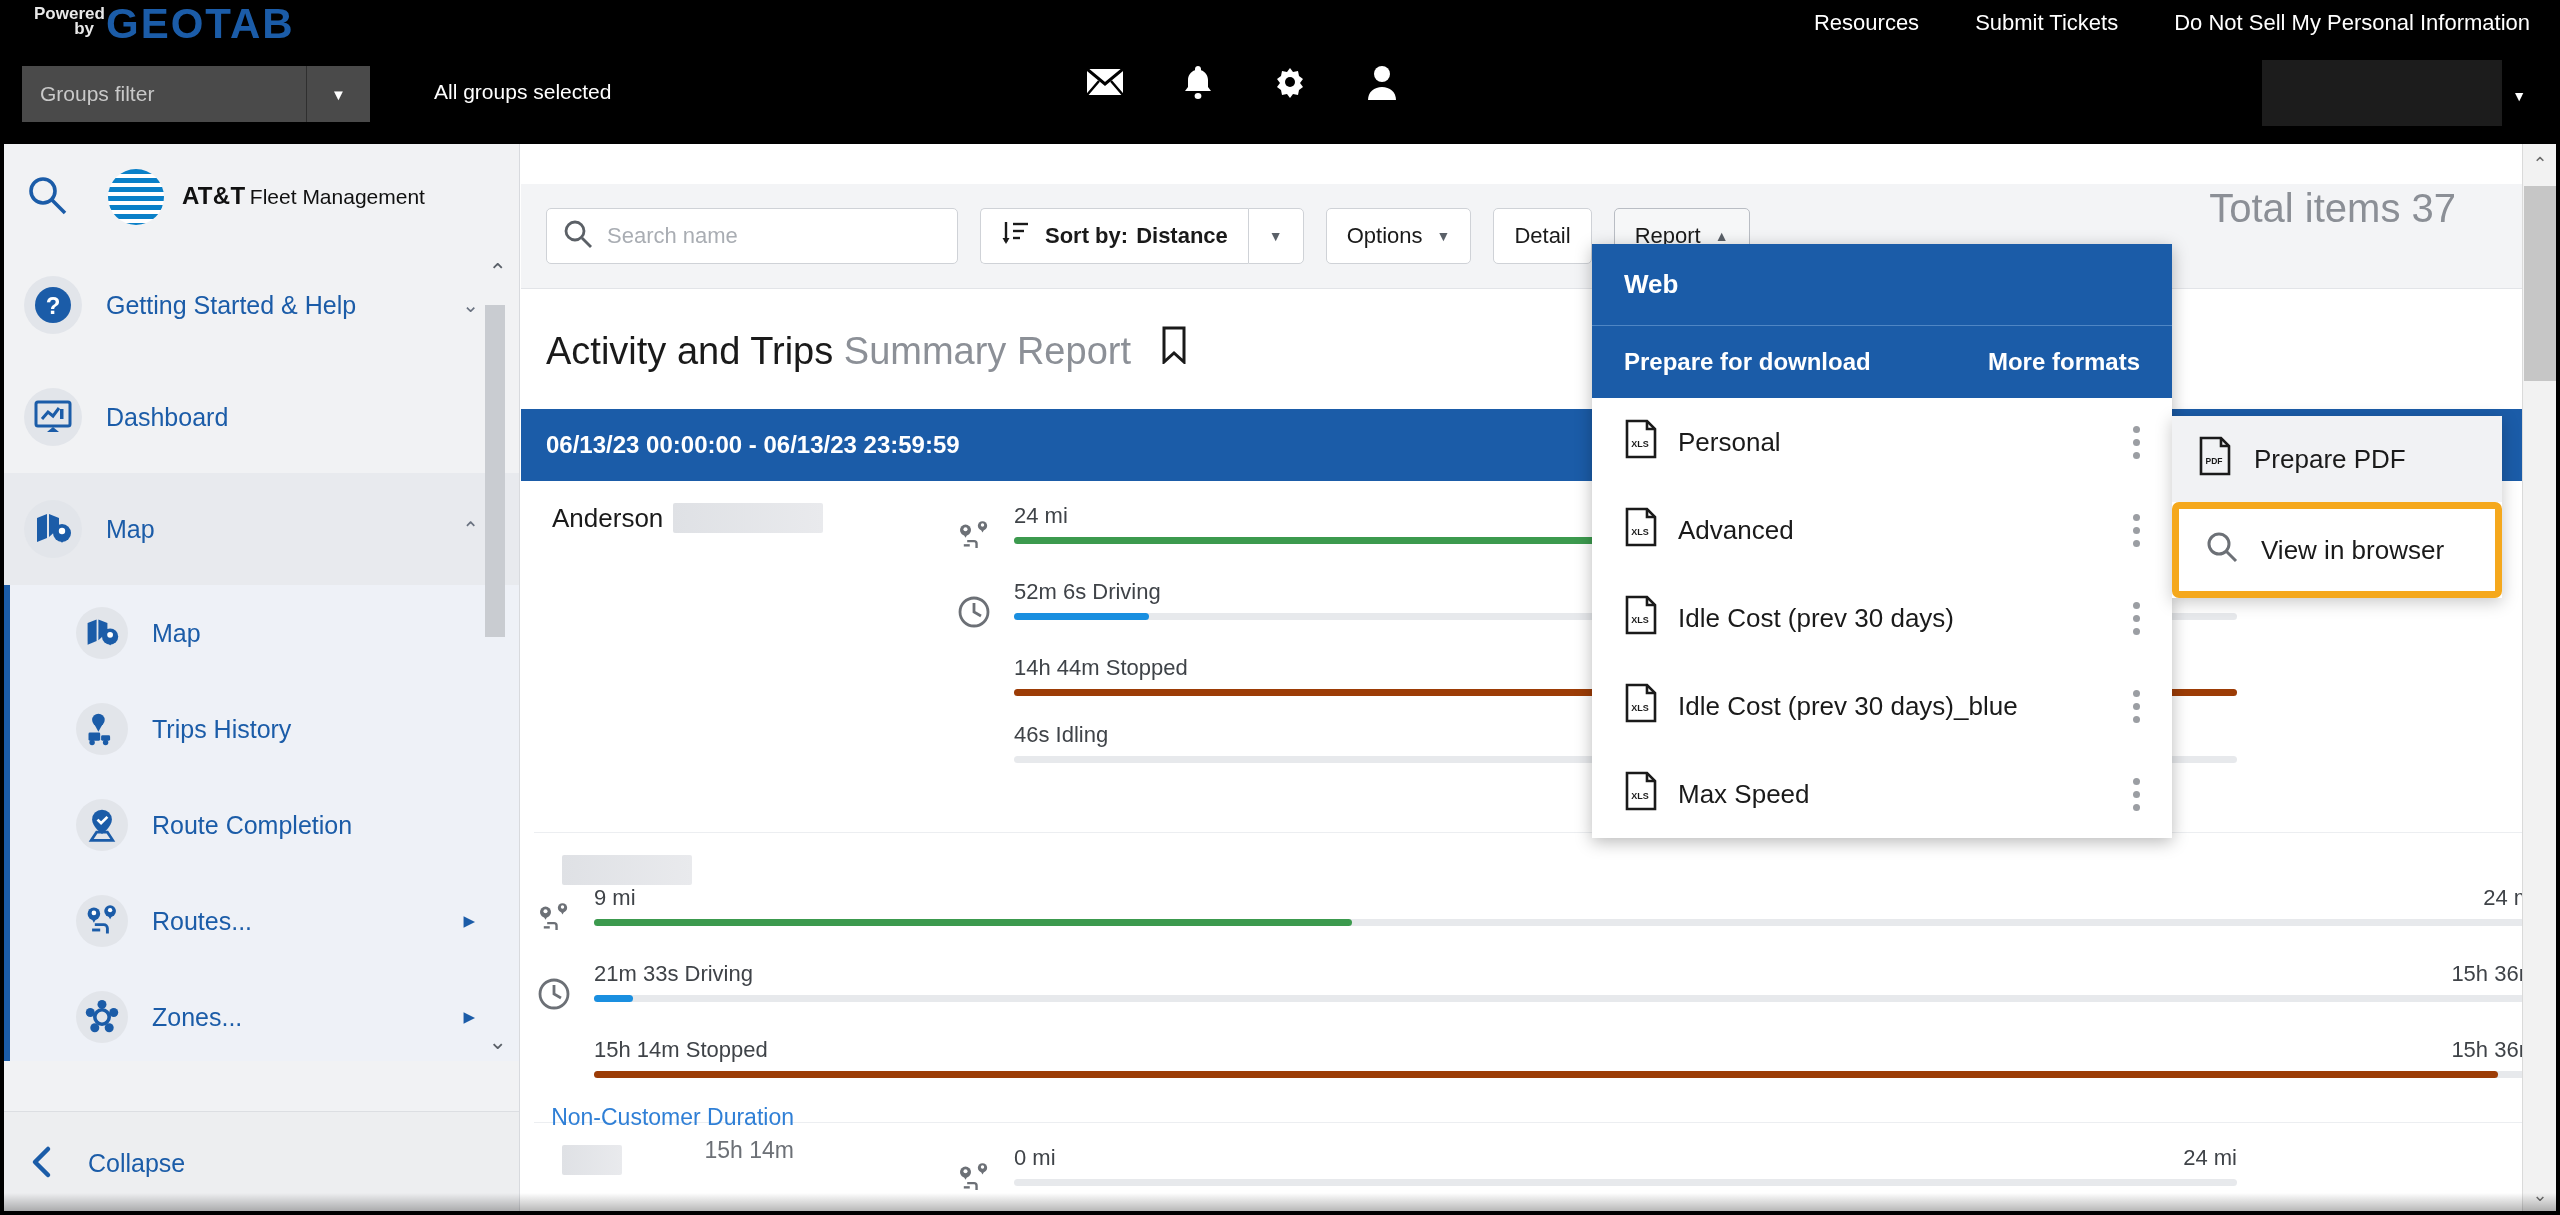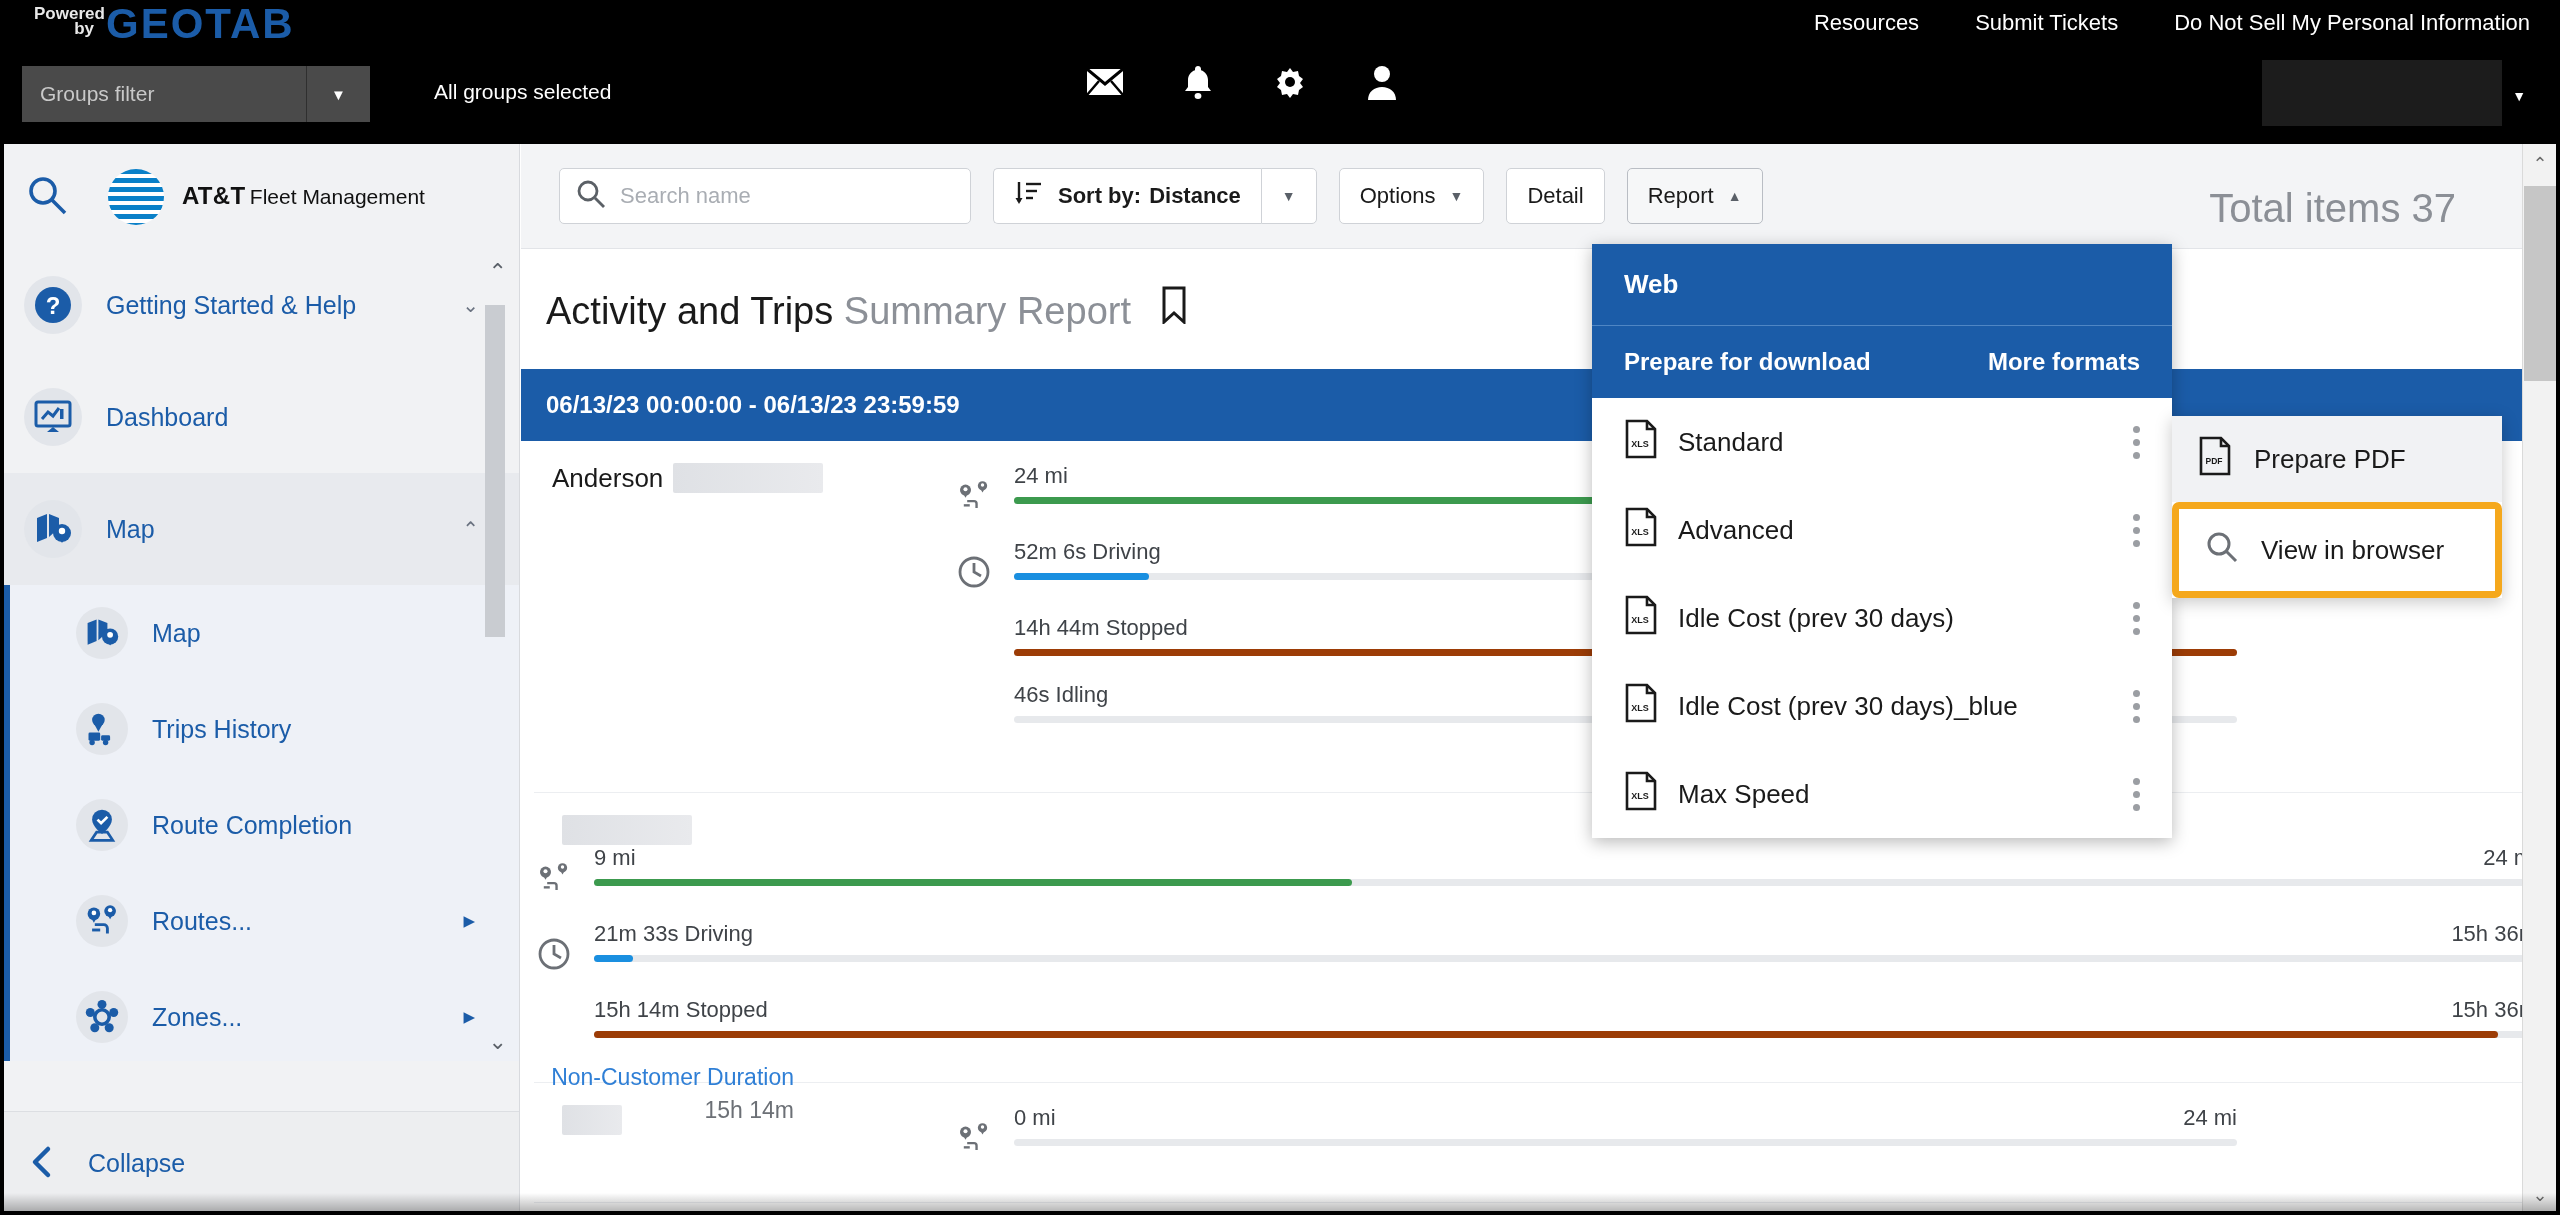--- a/index.html
+++ b/index.html
@@ -73,21 +73,21 @@
 
   .collapse { position:absolute; left:0; bottom:0; width:515px; height:104px;
               background:#edeef0; border-top:1px solid #dcdee2;
               display:flex; align-items:center; gap:30px; padding-left:24px; }
   .collapse .cl-lbl { font-size:25px; color:#1b5ca8; }
 
   
   .main { position:absolute; left:517px; top:140px; width:2016px; height:1071px;
           background:#fff; }
   .toolbar { height:105px; background:#f3f4f6; border-bottom:1px solid #e2e4e8;
-             display:flex; align-items:center; padding-left:38px; gap:22px; }
+             display:flex; align-items:center; padding-left:25px; gap:22px;margin-top:40px; }
   .search-box { width:412px; height:56px; background:#fff; border:1px solid #cfd2d7;
                 border-radius:5px; display:flex; align-items:center; padding-left:16px; gap:14px;}
   .search-box input { border:0; outline:0; font-size:22px; color:#111; width:300px;
                       font-family:"Liberation Sans",sans-serif; background:transparent;}
   .search-box input::placeholder { color:#a9adb3; }
   .btn { height:56px; background:#fff; border:1px solid #cfd2d7; border-radius:5px;
          display:flex; align-items:center; gap:14px; padding:0 20px; font-size:22px;
          color:#1a1a1a; cursor:pointer; white-space:nowrap; }
   .sortgrp { display:flex; }
   .sortgrp .btn:first-child { border-radius:5px 0 0 5px; border-right:0; }
@@ -629,21 +629,21 @@
     </div>
 
     <div class="dd-item">
       <span>
         <svg width="34" height="40" viewBox="0 0 34 40">
             <path d="M3 2h20l8 8v28H3z" stroke="#1a1a1a" stroke-width="2.6" fill="none"></path>
             <path d="M23 2v8h8" stroke="#1a1a1a" stroke-width="2.6" fill="none"></path>
             <text x="16" y="28" font-size="9" font-weight="700" fill="#1a1a1a" text-anchor="middle" font-family="Liberation Sans">XLS</text>
           </svg>
       </span>
-      <span class="lbl">Standard</span>
+      <span class="lbl">Personal</span>
       <span class="kebab">
           <i></i>
           <i></i>
           <i></i>
         </span>
     </div>
 
     <div class="dd-item">
       <span>
         <svg width="34" height="40" viewBox="0 0 34 40">

